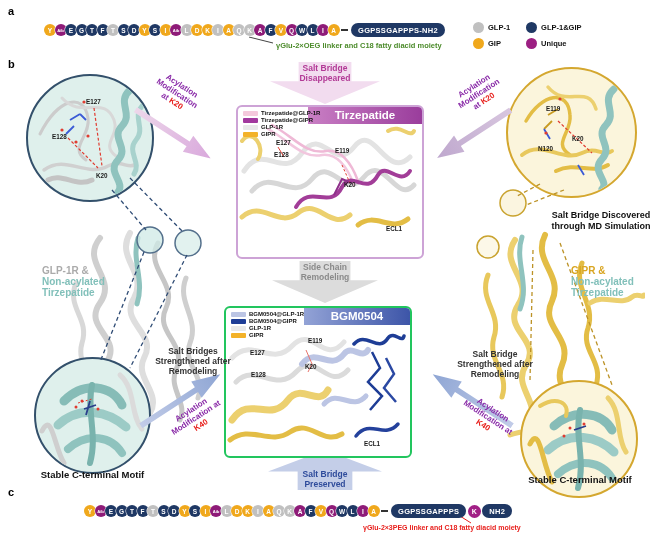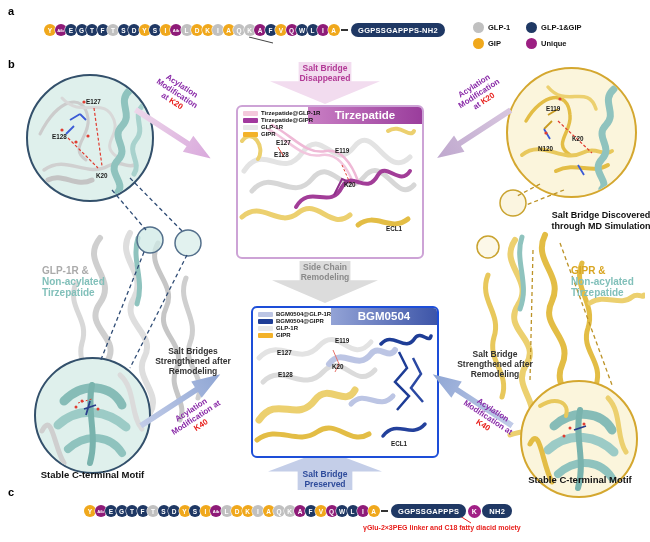--- a/index.html
+++ b/index.html
@@ -27,21 +27,21 @@
   .lgdot{width:11px;height:11px;border-radius:50%;flex:0 0 auto}
   .lgtext{font-size:7.5px;font-weight:bold;color:#111;white-space:nowrap}
   .legp{position:absolute;top:3px;left:5px;z-index:4}
   .legp .lgrow{gap:3px;margin-bottom:1px}
   .legp .lgswatch{width:15px;height:5px;border-radius:1px;flex:0 0 auto}
   .legp .lgtext{font-size:6px}
 
   
   .panelbox{position:absolute;background:#fff;border-radius:6px;overflow:hidden;z-index:3}
   #tirz{left:236px;top:105px;width:184px;height:150px;border:2px solid #CDA3D6}
-  #bgm{left:251px;top:306px;width:184px;height:148px;border:2px solid #1d4ed8}
+  #bgm{left:224px;top:306px;width:184px;height:148px;border:2px solid #22c55e}
   .banner{position:absolute;top:0;right:0;height:17px;color:#fff;font-weight:bold;
           font-size:11.5px;text-align:center;line-height:17px;z-index:3}
   #tirz .banner{left:70px;background:linear-gradient(90deg,#C97FC4,#9A3D9C)}
   #bgm .banner{left:78px;background:linear-gradient(90deg,#93A3D6,#3D55A8)}
   .panelart{position:absolute;left:0;top:0;z-index:1}
   .reslabel{position:absolute;font-size:6.3px;font-weight:bold;color:#1a1a1a;z-index:5;white-space:nowrap}
 
   
   .bigarrow{position:absolute;z-index:2}
   .arr-down{clip-path:polygon(26% 0,74% 0,74% 46%,100% 46%,50% 100%,0 46%,26% 46%)}
@@ -100,20 +100,21 @@
         <span class="res" style="background: rgb(240, 168, 28);">V</span>
         <span class="res" style="background: rgb(142, 27, 120);">Q</span>
         <span class="res" style="background: rgb(31, 56, 100);">W</span>
         <span class="res" style="background: rgb(31, 56, 100);">L</span>
         <span class="res" style="background: rgb(142, 27, 120);">I</span>
         <span class="res" style="background: rgb(240, 168, 28);">A</span>
       </span>
     <span class="dash"></span>
     <span class="pill">GGPSSGAPPPS-NH2</span>
   </div>
+  <div class="note" style="left:276px;top:41px;font-size:7.5px;color:#4C8B2B">γGlu-2×OEG linker and C18 fatty diacid moiety</div>
   <div class="lega" style="left:473px;top:22px">
       <div class="lgrow">
         <span class="lgdot" style="background: rgb(192, 192, 192);"></span>
         <span class="lgtext">GLP-1</span>
       </div>
       <div class="lgrow">
         <span class="lgdot" style="background: rgb(240, 168, 28);"></span>
         <span class="lgtext">GIP</span>
       </div>
       <div class="lgrow">

